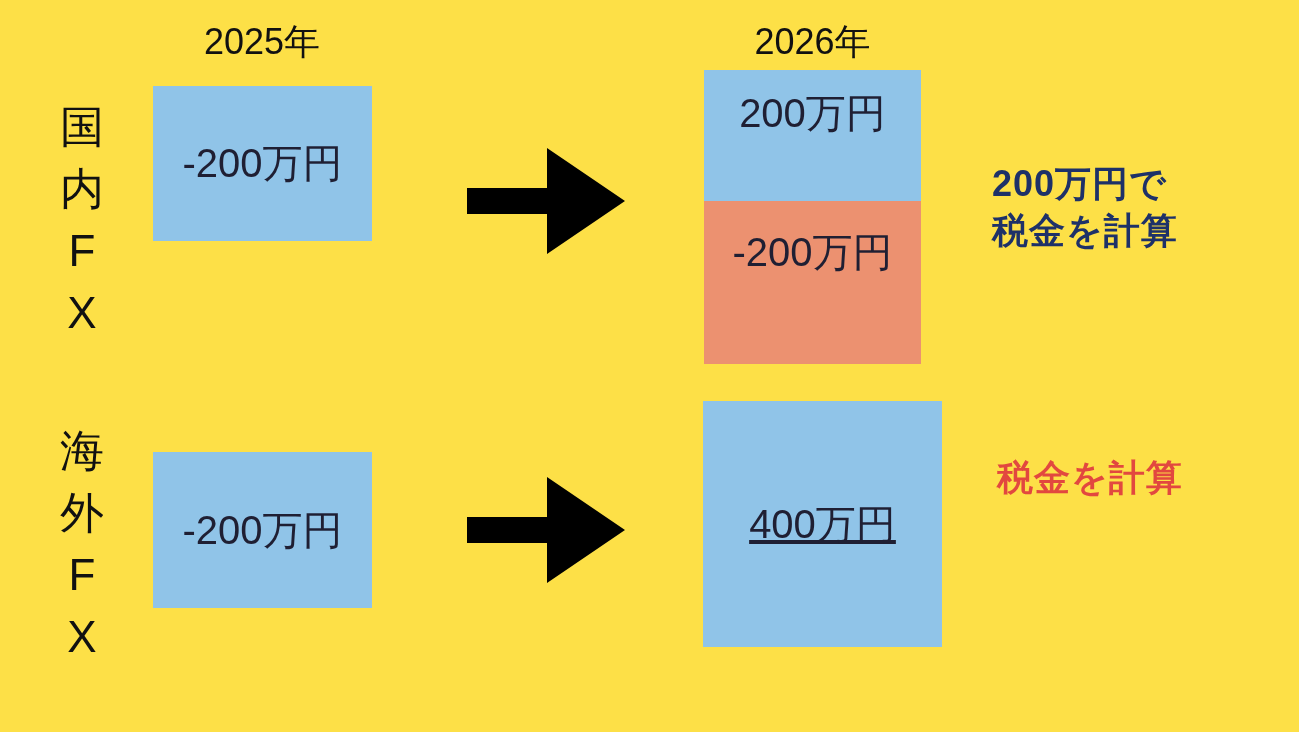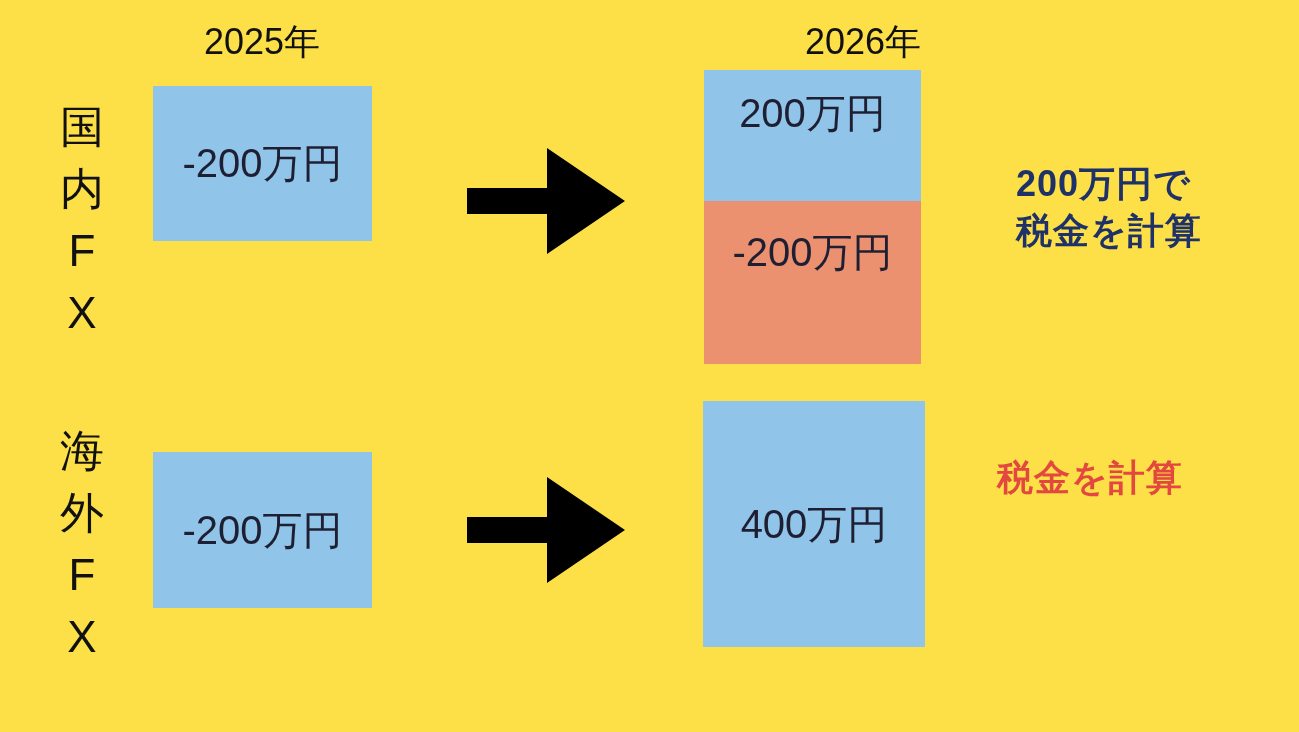--- a/index.html
+++ b/index.html
@@ -55,31 +55,31 @@
   }
   .seg.blue   { background: var(--box-blue, #90C4E8); padding-top: 16px; }
   .seg.salmon { background: var(--box-salmon, #EC9170); padding-top: 24px; }
   .annotation {
     font-size: 36px;
     line-height: 47px;
     font-weight: bold;
     white-space: nowrap;
     letter-spacing: 1px;
   }
-  .annotation.navy { color: var(--annotation-navy, #1E3168); margin-left: 24px; }
+  .annotation.navy { color: var(--annotation-navy, #1E3168); }
   .annotation.red  { color: var(--annotation-red, #E2483F); }
   .arrow polygon { fill: var(--arrow, #000000); }
 </style>
 </head>
 <body>
 
 <div class="canvas">
 
   <div class="abs col-title" style="left:152px; top:20px; width:220px;">2025年</div>
-  <div class="abs col-title" style="left:704px; top:20px; width:217px;text-align:right;">2026年</div>
+  <div class="abs col-title" style="left:704px; top:20px; width:217px;">2026年</div>
 
   <div class="abs vlabel" style="left:57px; top:96px;">
     <span>国</span>
     <span>内</span>
     <span>F</span>
     <span>X</span>
   </div>
 
   <div class="abs box blue" style="left:153px; top:86px; width:219px; height:155px;">
     <span>-200万円</span>
@@ -111,21 +111,21 @@
   </div>
 
   <div class="abs box blue" style="left:153px; top:452px; width:219px; height:156px;">
     <span>-200万円</span>
   </div>
 
   <svg class="abs arrow" style="left:467px; top:477px;" width="158" height="106" viewBox="0 0 158 106" aria-hidden="true">
     <polygon points="0,40 80,40 80,0 158,53 80,106 80,66 0,66"></polygon>
   </svg>
 
-  <div class="abs box blue" style="left:703px; top:401px; width:222px; height:246px;">
+  <div class="abs box blue" style="left:703px; top:401px; width:239px; height:246px;text-decoration:underline;">
     <span>400万円</span>
   </div>
 
   <div class="abs annotation red" style="left:997px; top:454px;">
     <div>税金を計算</div>
   </div>
 
 </div>
 
 </body></html>

